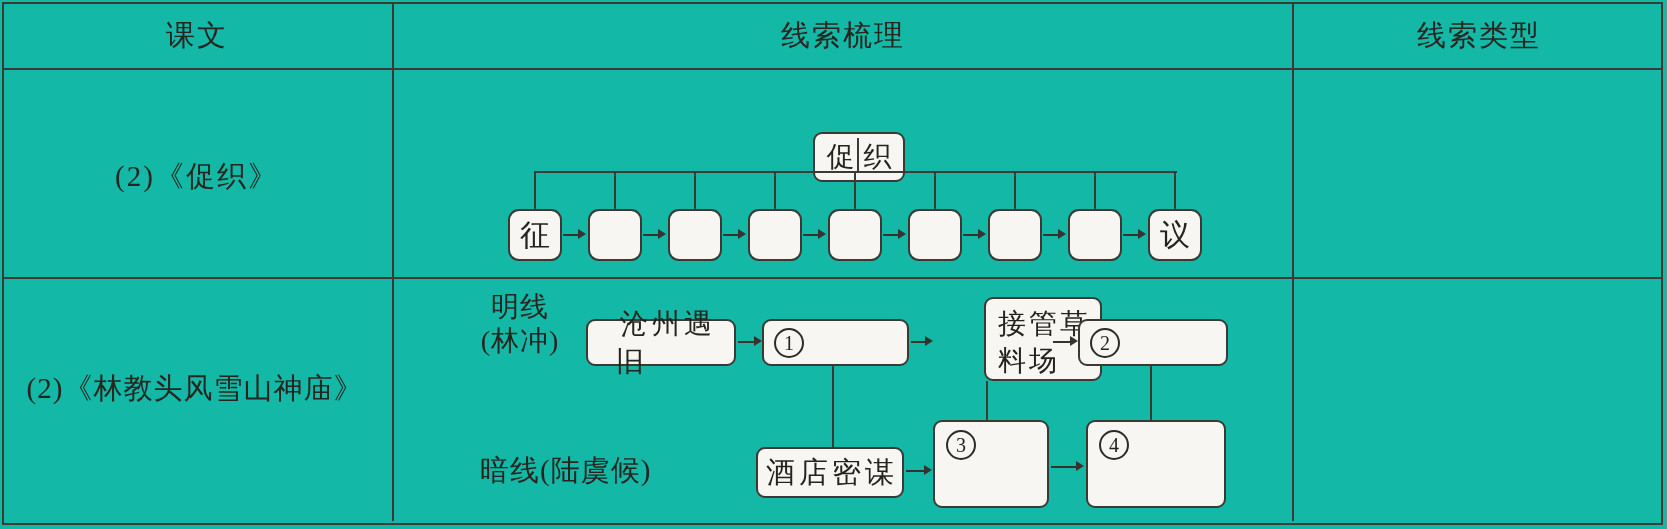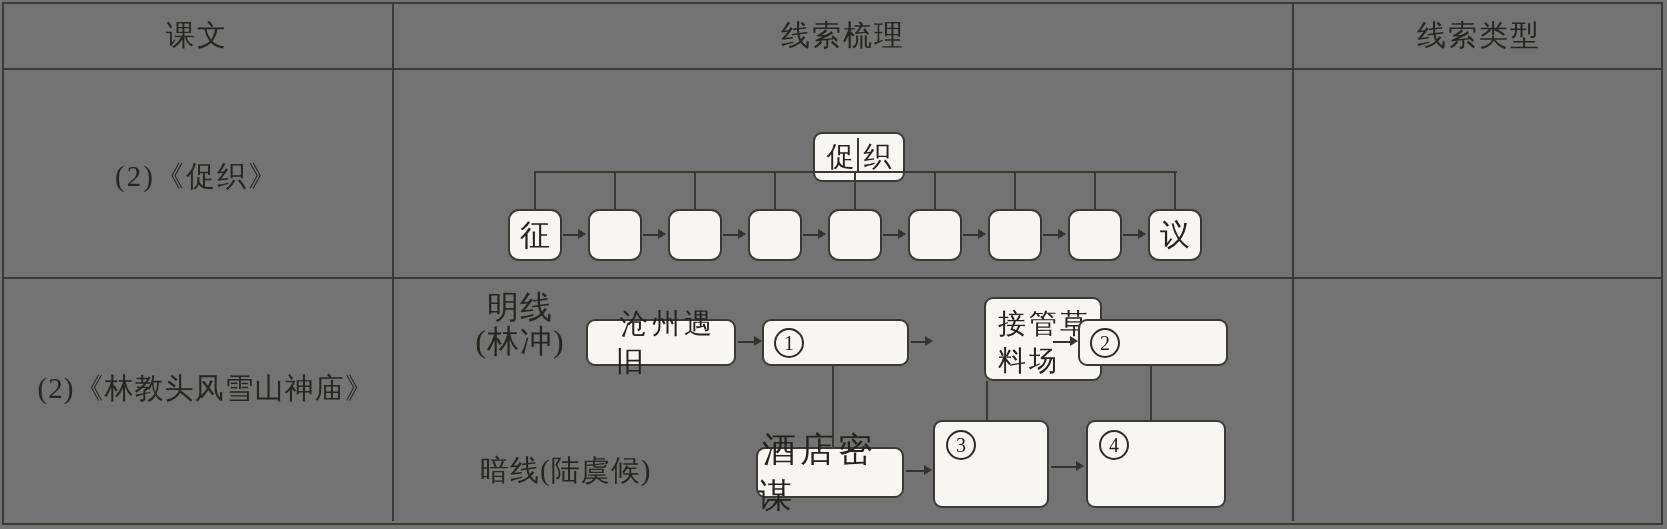--- a/index.html
+++ b/index.html
@@ -3,29 +3,29 @@
 <meta charset="utf-8">
 <style>
   html,body{margin:0;padding:0;}
   body{
     width:1667px;height:529px;
     background:#efeeea;
     font-family:"Liberation Serif","DejaVu Serif",serif;
     color:#26251f;
     overflow:hidden;
   }
-  .screen{position:relative;width:1667px;height:529px;background:#737373;}
+  .screen{position:relative;width:1667px;height:529px;background:#14b8a6;}
   
   .frame{position:absolute;left:2px;top:2px;width:1657px;height:519px;border:2px solid #3b3a34;background:transparent;}
   .vline,.hline,.stem{position:absolute;background:#3b3a34;}
   .vline{width:2px;}
   .hline{height:2px;}
   
   .cell-text{position:absolute;text-align:center;font-size:29px;line-height:40px;letter-spacing:2px;white-space:nowrap;}
-  .label{position:absolute;font-size:32px;line-height:34px;letter-spacing:1px;white-space:nowrap;}
+  .label{position:absolute;font-size:28px;line-height:34px;letter-spacing:1px;white-space:nowrap;}
   
   .fbox{
     position:absolute;box-sizing:border-box;
     border:2px solid #3a3933;border-radius:9px;
     background:#f7f6f2;
     display:flex;align-items:center;justify-content:center;
     font-size:28px;color:#24231e;
   }
   .fbox.blank{justify-content:flex-start;align-items:flex-start;}
   .sq{border-radius:11px;font-size:30px;}
@@ -58,21 +58,21 @@
   <div class="vline" style="left:392px;top:2px;height:519px;"></div>
   <div class="vline" style="left:1292px;top:2px;height:519px;"></div>
   <div class="hline" style="left:2px;top:68px;width:1661px;"></div>
   <div class="hline" style="left:2px;top:277px;width:1661px;"></div>
 
   <div class="cell-text" style="left:2px;top:15px;width:390px;">课文</div>
   <div class="cell-text" style="left:394px;top:15px;width:898px;text-align:center;">线索梳理</div>
   <div class="cell-text" style="left:1294px;top:15px;width:370px;">线索类型</div>
 
   <div class="cell-text" style="left:2px;top:156px;width:390px;">(2)《促织》</div>
-  <div class="cell-text" style="left:11px;top:368px;width:390px;letter-spacing:1px;">(2)《林教头风雪山神庙》</div>
+  <div class="cell-text" style="left:0;top:368px;width:390px;letter-spacing:1px;">(2)《林教头风雪山神庙》</div>
 
   <div class="fbox spaced2" style="left:813px;top:88px;width:92px;height:50px;margin-top:44px;">促织</div>
   <div class="stem" style="left:857px;top:138px;height:35px;"></div>
   <div class="hline" style="left:534px;top:171px;width:643px;"></div>
 
   <div class="stem" style="left:534px;top:172px;height:38px;"></div>
   <div class="stem" style="left:614px;top:172px;height:38px;"></div>
   <div class="stem" style="left:694px;top:172px;height:38px;"></div>
   <div class="stem" style="left:774px;top:172px;height:38px;"></div>
   <div class="stem" style="left:854px;top:172px;height:38px;"></div>
@@ -118,21 +118,21 @@
   <div class="fbox blank" style="left:1078px;top:319px;width:150px;height:47px;">
       <span class="circ mid">2</span>
     </div>
 
   <div class="stem" style="left:832px;top:366px;height:81px;"></div>
   <div class="stem" style="left:986px;top:381px;height:39px;"></div>
   <div class="stem" style="left:1150px;top:366px;height:54px;"></div>
 
   <div class="label" style="left:480px;top:453px;font-size:29px;">暗线(陆虞候)</div>
 
-  <div class="fbox spaced4" style="left:756px;top:447px;width:148px;height:51px;font-size:34px;">酒店密谋</div>
+  <div class="fbox spaced4" style="left:756px;top:447px;width:148px;height:51px;font-size:29px;">酒店密谋</div>
   <div class="arrow" style="left:906px;top:470px;width:19px;"></div>
   <div class="fbox blank" style="left:933px;top:420px;width:116px;height:88px;">
       <span class="circ top">3</span>
     </div>
   <div class="arrow" style="left:1051px;top:466px;width:26px;"></div>
   <div class="fbox blank" style="left:1086px;top:420px;width:140px;height:88px;">
       <span class="circ top">4</span>
     </div>
 
 </div>

